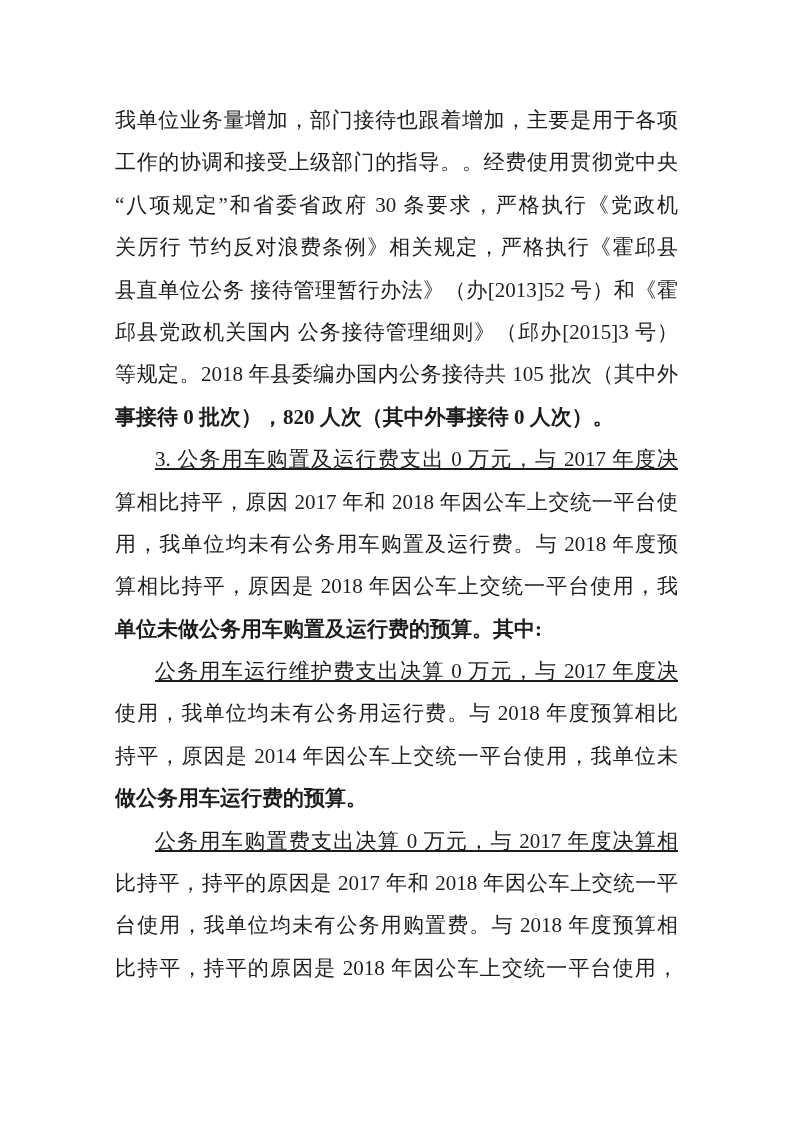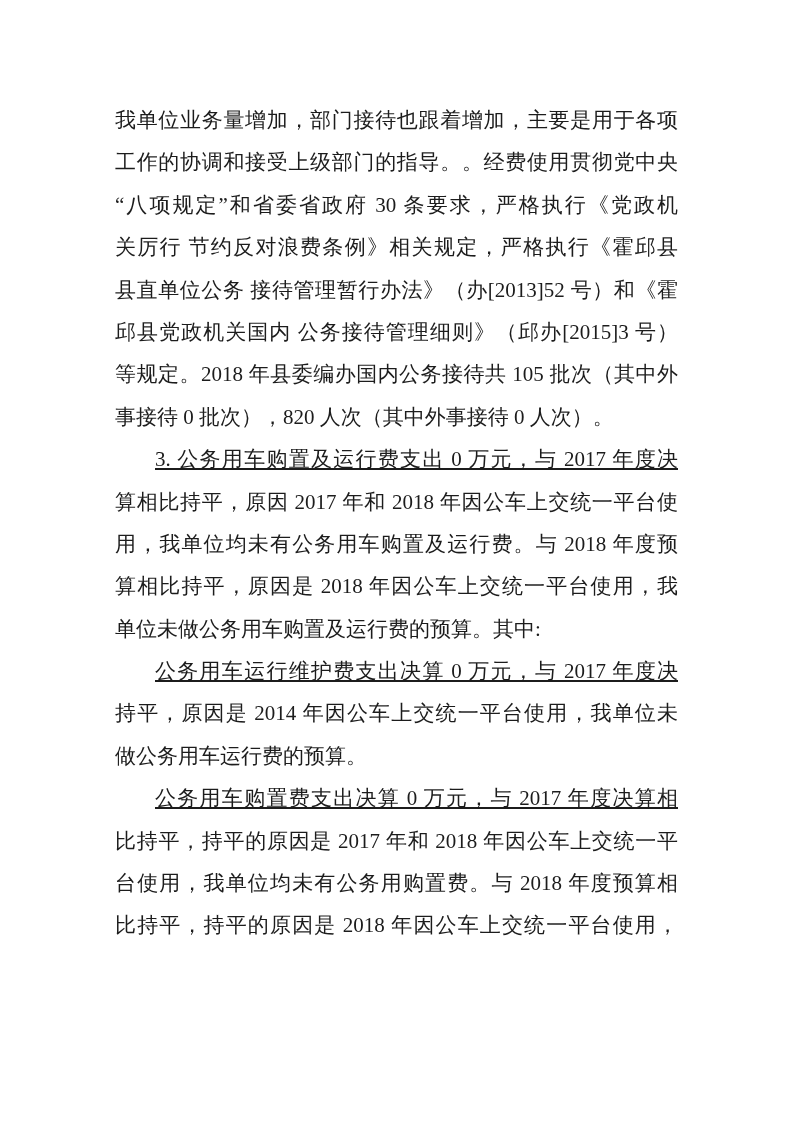--- a/index.html
+++ b/index.html
@@ -42,20 +42,21 @@
     text-align-last: justify;
     overflow: hidden;
   }
   .line.indent {
     padding-left: 40px;
     text-decoration: underline;
   }
   .line.plast {
     text-align: left;
     text-align-last: left;
+    font-weight: bold;
   }
 </style>
 </head>
 <body>
 
 <div class="page">
   <div class="doc-body">
 
     <div class="paragraph">
       <div class="line">我单位业务量增加，部门接待也跟着增加，主要是用于各项</div>
@@ -71,20 +72,21 @@
     <div class="paragraph">
       <div class="line indent">3. 公务用车购置及运行费支出 0 万元，与 2017 年度决</div>
       <div class="line">算相比持平，原因 2017 年和 2018 年因公车上交统一平台使</div>
       <div class="line">用，我单位均未有公务用车购置及运行费。与 2018 年度预</div>
       <div class="line">算相比持平，原因是 2018 年因公车上交统一平台使用，我</div>
       <div class="line plast">单位未做公务用车购置及运行费的预算。其中:</div>
     </div>
 
     <div class="paragraph">
       <div class="line indent">公务用车运行维护费支出决算 0 万元，与 2017 年度决</div>
+      <div class="line">使用，我单位均未有公务用运行费。与 2018 年度预算相比</div>
       <div class="line">持平，原因是 2014 年因公车上交统一平台使用，我单位未</div>
       <div class="line plast">做公务用车运行费的预算。</div>
     </div>
 
     <div class="paragraph">
       <div class="line indent">公务用车购置费支出决算 0 万元，与 2017 年度决算相</div>
       <div class="line">比持平，持平的原因是 2017 年和 2018 年因公车上交统一平</div>
       <div class="line">台使用，我单位均未有公务用购置费。与 2018 年度预算相</div>
       <div class="line">比持平，持平的原因是 2018 年因公车上交统一平台使用，</div>
     </div>

